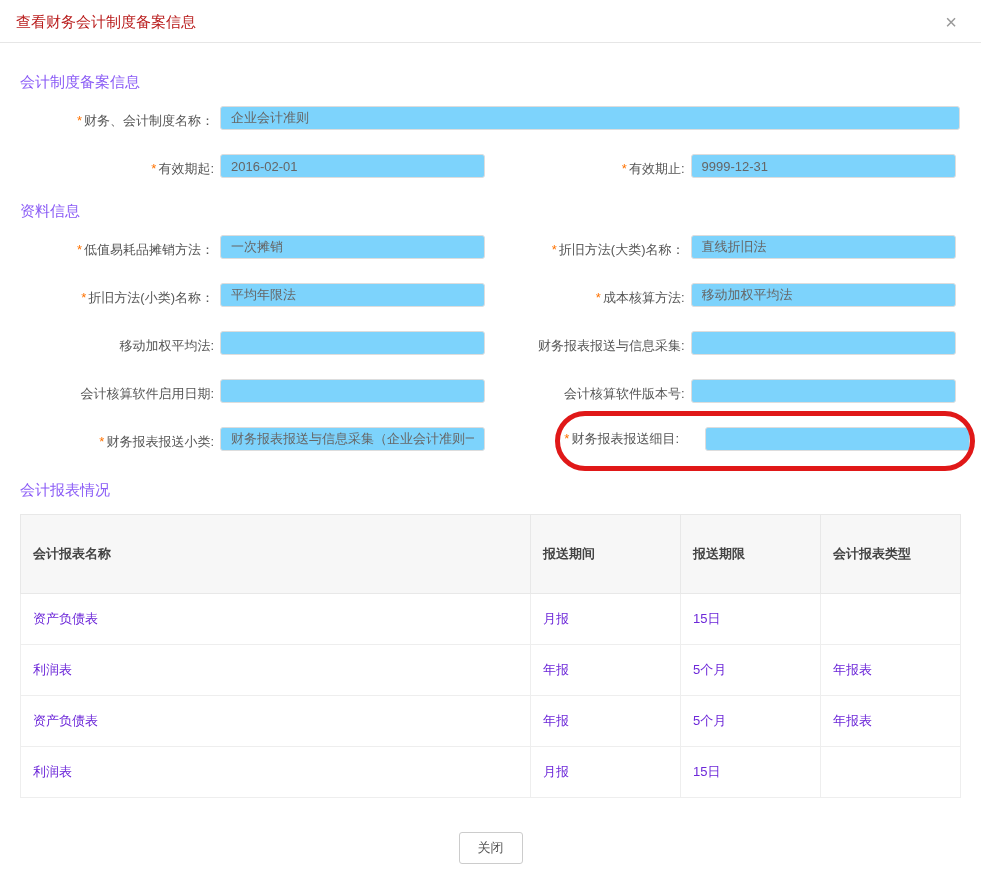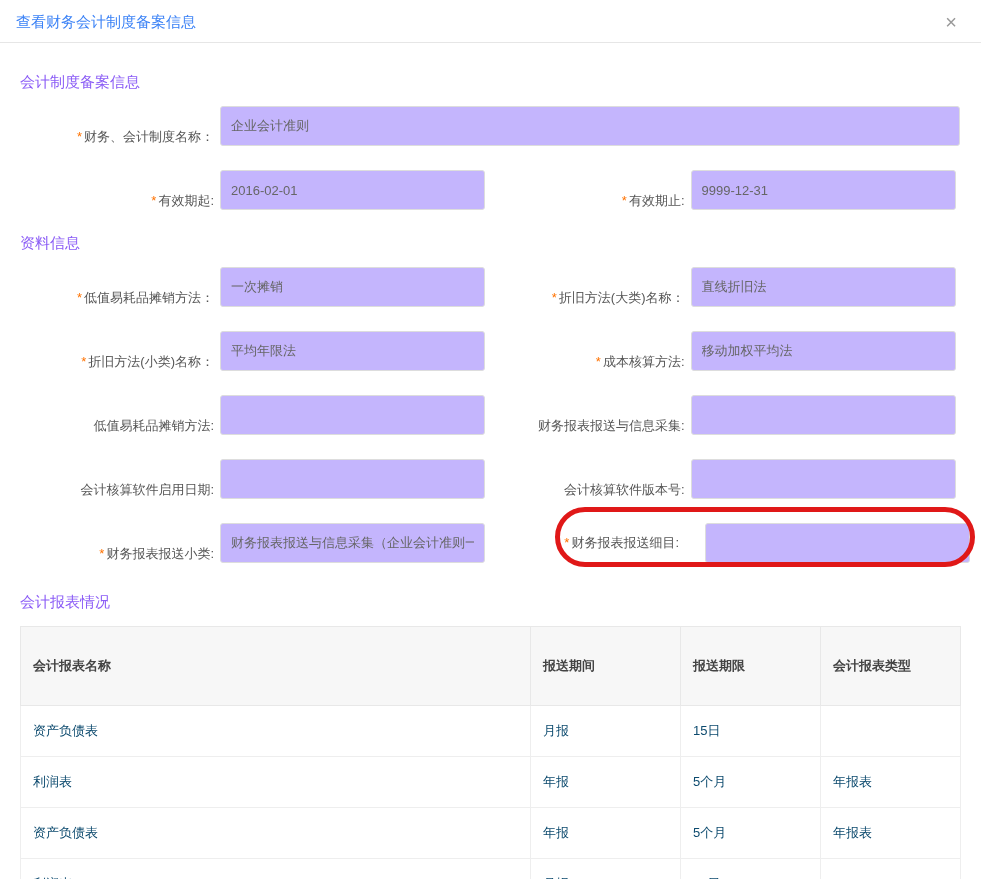--- a/index.html
+++ b/index.html
@@ -16,21 +16,21 @@
   }
   .modal-header {
     padding: 12px 20px 10px 16px;
     border-bottom: 1px solid #e6e6e6;
     display: flex;
     justify-content: space-between;
     align-items: center;
   }
   .modal-title {
     font-size: 15px;
-    color: #3b82f6;
+    color: #b91c1c;
     font-weight: 500;
   }
   .close-btn {
     background: none;
     border: none;
     font-size: 20px;
     color: #999;
     cursor: pointer;
     line-height: 1;
     padding: 0 4px;
@@ -61,24 +61,24 @@
     color: #555;
     font-size: 13px;
     flex-shrink: 0;
   }
   .req {
     color: #ff7200;
     margin-right: 2px;
     font-size: 13px;
   }
   .form-input {
-    height: 40px;
+    height: 24px;
     border: 1px solid #ddd;
     border-radius: 3px;
-    background: #c4b5fd;
+    background: #7dd3fc;
     padding: 0 10px;
     font-size: 13px;
     color: #666;
     width: 265px;
     outline: none;
     font-family: inherit;
   }
   .form-input.long {
     width: 740px;
   }
@@ -111,21 +111,21 @@
     background: #f7f7f7;
     border: 1px solid #e8e8e8;
     text-align: left;
     padding: 30px 12px;
     font-weight: 600;
     color: #444;
   }
   tbody td {
     border: 1px solid #eee;
     padding: 16px 12px;
-    color: #0c4a6e;
+    color: #6d28d9;
   }
   th.col1, td.col1 { width: 510px; }
   th.col2, td.col2 { width: 150px; }
   th.col3, td.col3 { width: 140px; }
   th.col4, td.col4 { }
   .modal-footer {
     text-align: center;
     padding: 24px 0 20px 0;
   }
   .btn-close {
@@ -206,21 +206,21 @@
         <label class="form-label">
           <span class="req">*</span><span>成本核算方法:</span>
         </label>
         <input class="form-input" readonly="" value="移动加权平均法" style="">
       </div>
     </div>
 
     <div class="form-row">
       <div class="form-group">
         <label class="form-label">
-          <span>低值易耗品摊销方法:</span>
+          <span>移动加权平均法:</span>
         </label>
         <input class="form-input" readonly="" value="" style="">
       </div>
       <div class="form-group">
         <label class="form-label">
           <span>财务报表报送与信息采集:</span>
         </label>
         <input class="form-input" readonly="" value="" style="">
       </div>
     </div>

